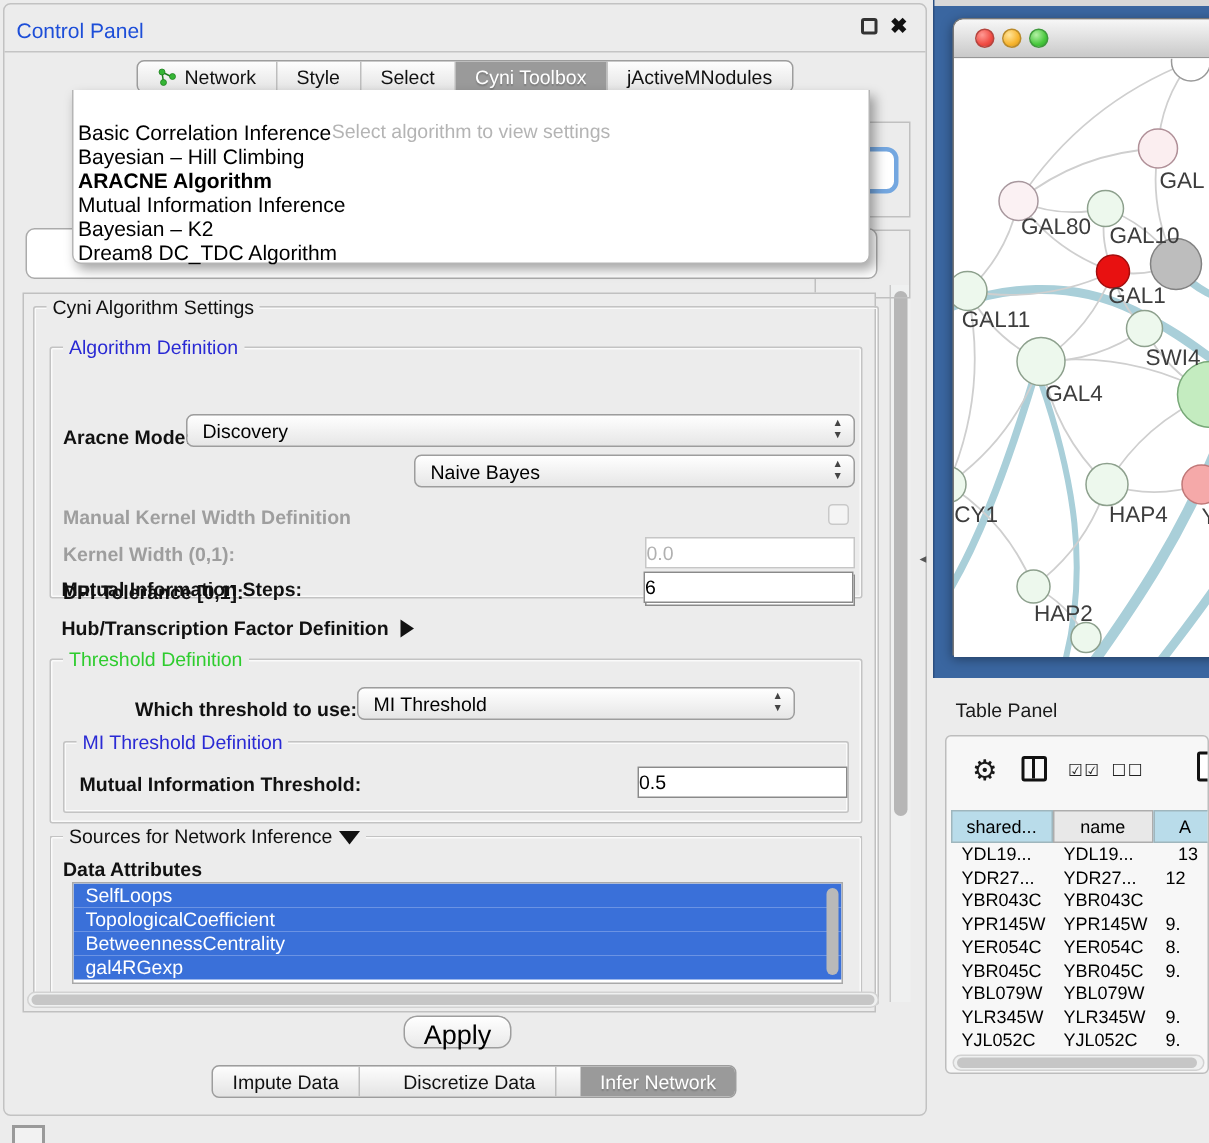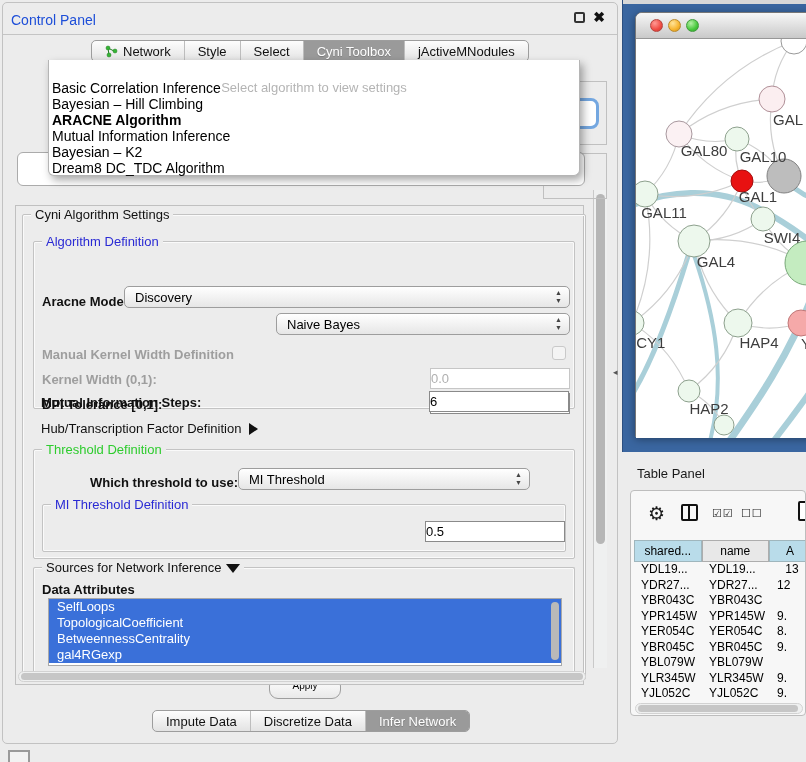--- a/index.html
+++ b/index.html
@@ -33,21 +33,21 @@
 
   
   .frag-combo { left:14px; top:149px; width:568px; height:34px; background:#fff;
     border:1px solid #ababab; border-radius:6px; z-index:5; }
   .frag-focus { left:566px; top:95px; width:30px; height:31px; background:#fff;
     border:3px solid #74a7e0; border-radius:8px; z-index:5; }
   .frag-box { left:540px; top:78px; width:64px; height:64px; border:1px solid #c0c0c0; z-index:4; }
   .frag-box2 { left:540px; top:150px; width:64px; height:46px; border:1px solid #c0c0c0; z-index:4; }
 
   
-  .scrollpane { left:12px; top:202px; width:569px; height:480px; border:1px solid #c0c0c0; background:#ececec; z-index:10; }
+  .scrollpane { left:12px; top:192px; width:569px; height:480px; border:1px solid #c0c0c0; background:#ececec; z-index:10; }
   .groupbox { position:absolute; border:1px solid #c3c3c3; border-radius:2px;
     box-shadow:inset 0 0 0 1px #fafafa; }
   .gtitle { position:absolute; top:-8px; left:8px; background:#ececec; padding:0 4px;
     font-size:13px; color:#111; white-space:nowrap; }
   .gtitle.blue { color:#2a2ad4; }
   .gtitle.green { color:#2ecc2e; }
 
   .lbl { position:absolute; font-size:13px; font-weight:bold; color:#111; white-space:nowrap; }
   .lbl.dis { color:#9e9e9e; }
   .combo { position:absolute; background:linear-gradient(#ffffff,#e6e6e6); border:1px solid #9d9d9d;
@@ -63,21 +63,21 @@
   .datalist { position:absolute; background:#fff; border:1px solid #a9a9a9; overflow:hidden; }
   .dl-item { height:16px; line-height:16px; font-size:13px; color:#fff; background:#3a70d9; padding-left:8px; }
   .dl-scroll { position:absolute; right:2px; top:3px; width:8px; height:58px; background:#b9b9b9; border-radius:4px; }
 
   .vscroll { position:absolute; width:14px; background:#eff0f0; border-left:1px solid #c9c9c9; }
   .vthumb { position:absolute; left:2px; width:9px; background:#b6b6b6; border-radius:5px; }
   .hscroll { position:absolute; height:11px; background:#eff0f0; border:1px solid #d2d2d2; border-radius:6px; }
   .hthumb { position:absolute; top:1px; height:7px; background:#c6c6c6; border-radius:4px; }
 
   .btn { position:absolute; background:linear-gradient(#ffffff,#e9e9e9); border:1px solid #9e9e9e;
-    border-radius:9px; font-size:10px; color:#000; text-align:center; padding-top:2px; }
+    border-radius:9px; font-size:18px; color:#000; text-align:center; padding-top:2px; }
 
   .tri-right { display:inline-block; width:0; height:0; border-top:6px solid transparent;
     border-bottom:6px solid transparent; border-left:9px solid #111; vertical-align:-2px; margin-left:8px; }
   .tri-down { display:inline-block; width:0; height:0; border-left:7px solid transparent;
     border-right:7px solid transparent; border-top:9px solid #111; vertical-align:-1px; margin-left:4px; }
 
   
   #net-desktop { left:622px; top:0; width:184px; height:452px; background:#3a66a0;
     border-left:1px solid #2c4f80; }
   #net-desktop .topstrip { left:0; top:0; width:100%; height:4px; background:#d8d8d8; }
@@ -193,35 +193,36 @@
         <span class="lbl dis" style="left:8px; top:130px;">Kernel Width (0,1):</span>
         <div class="field dis" style="left:396px; top:126px; width:140px;">0.0</div>
 
         <span class="lbl" style="left:8px; top:144px; top:155px;">DPI Tolerance [0,1]:</span>
         <div class="field" style="left:396px; top:151px; width:140px;">0.0</div>
       </div>
 
       <span class="lbl" style="left:18px; top:180px;">Mutual Information Steps:</span>
       <div class="field" style="left:406px; top:176px; width:140px;">6</div>
 
-      <span class="lbl" style="left:18px; top:206px; font-weight:normal;">
+      <span class="lbl" style="left:18px; top:206px; font-weight:bold;">
         <span>Hub/Transcription Factor Definition</span><span class="tri-right"></span>
       </span>
 
       <div class="groupbox" style="left:10px; top:234px; width:542px; height:110px;">
         <span class="gtitle green">Threshold Definition</span>
 
         <span class="lbl" style="left:56px; top:25px;">Which threshold to use:</span>
         <div class="combo" style="left:204px; top:18px; width:292px;">
           <span>MI Threshold</span>
           <span class="arrows">▲<span>▼</span></span>
         </div>
 
         <div class="groupbox" style="left:8px; top:54px; width:524px; height:48px;">
           <span class="gtitle blue">MI Threshold Definition</span>
+          <span class="lbl" style="left:10px; top:20px;">Mutual Information Threshold:</span>
           <div class="field" style="left:382px; top:16px; width:140px;">0.5</div>
         </div>
       </div>
 
       <div class="groupbox" style="left:10px; top:352px; width:542px; height:113px; border-bottom:none;">
         <span class="gtitle" style="font-weight:normal;">
           <span>Sources for Network Inference</span><span class="tri-down"></span>
         </span>
         <span class="lbl" style="left:8px; top:14px;">Data Attributes</span>
         <div class="datalist" style="left:14px; top:30px; width:514px; height:68px;">
@@ -240,21 +241,21 @@
       <div class="hthumb" style="left:2px; width:562px;"></div>
     </div>
   </div>
 
   <div class="vscroll abs" style="left:590px; top:187px; height:478px;">
     <div class="vthumb" style="top:4px; height:350px;"></div>
   </div>
 
   <div class="btn" style="left:266px; top:674px; width:72px; height:22px;">Apply</div>
 
-  <div class="abs tabstrip" style="left:149px; top:707px;">
+  <div class="abs tabstrip" style="left:138px; top:707px;gap:16px;">
     <div class="seg">
         <span>Impute Data</span>
       </div>
     <div class="seg">
         <span>Discretize Data</span>
       </div>
     <div class="seg sel">
         <span>Infer Network</span>
       </div>
   </div>

